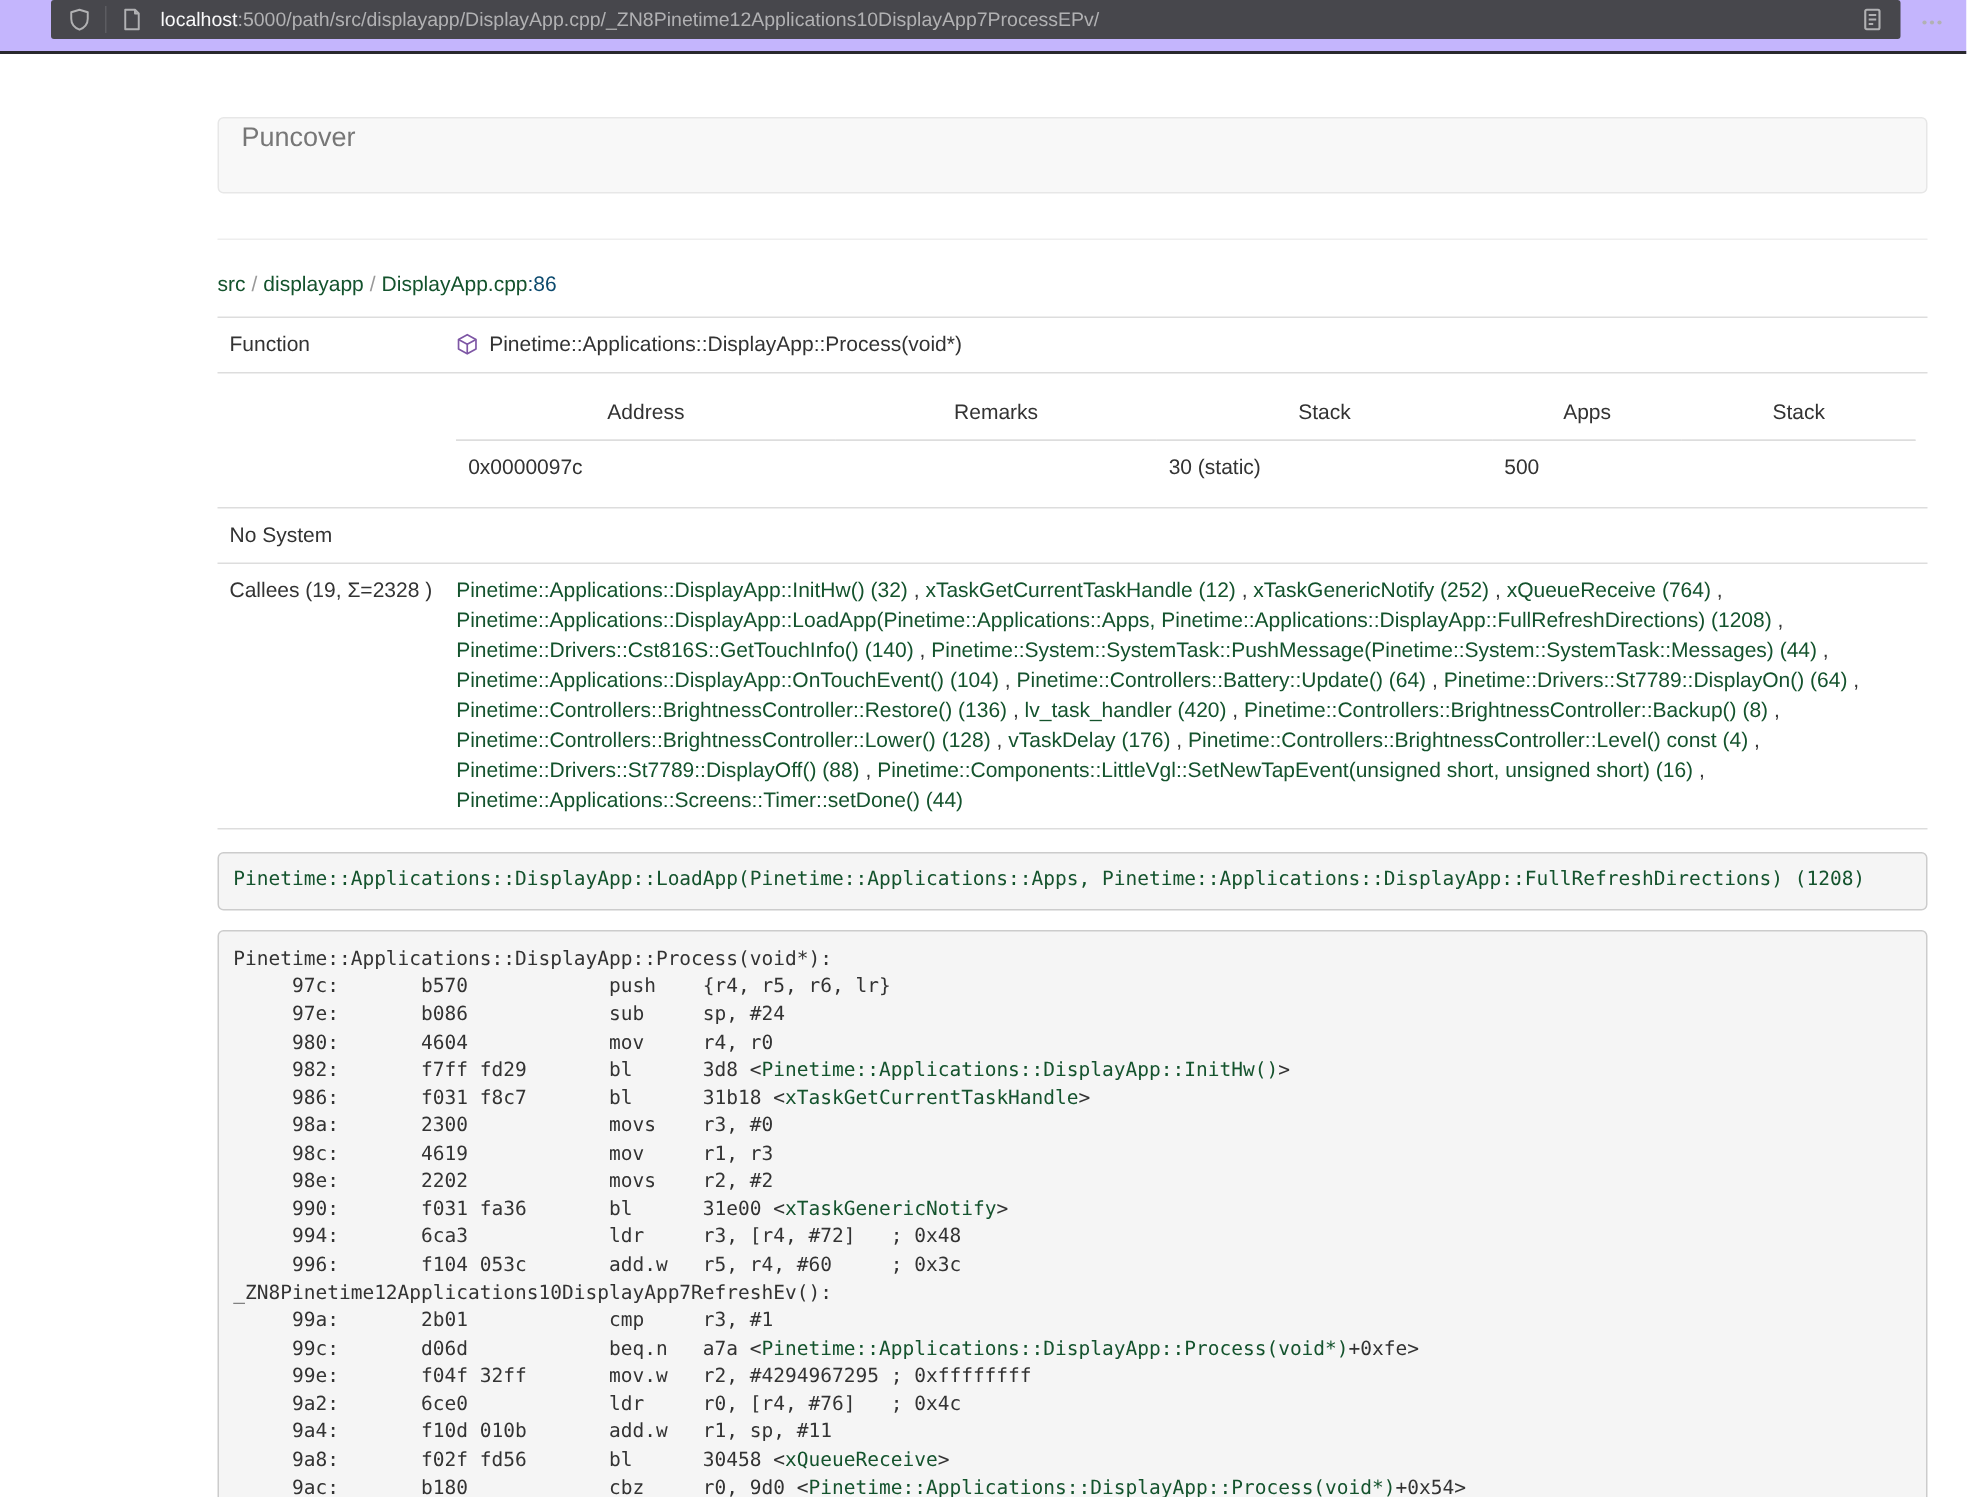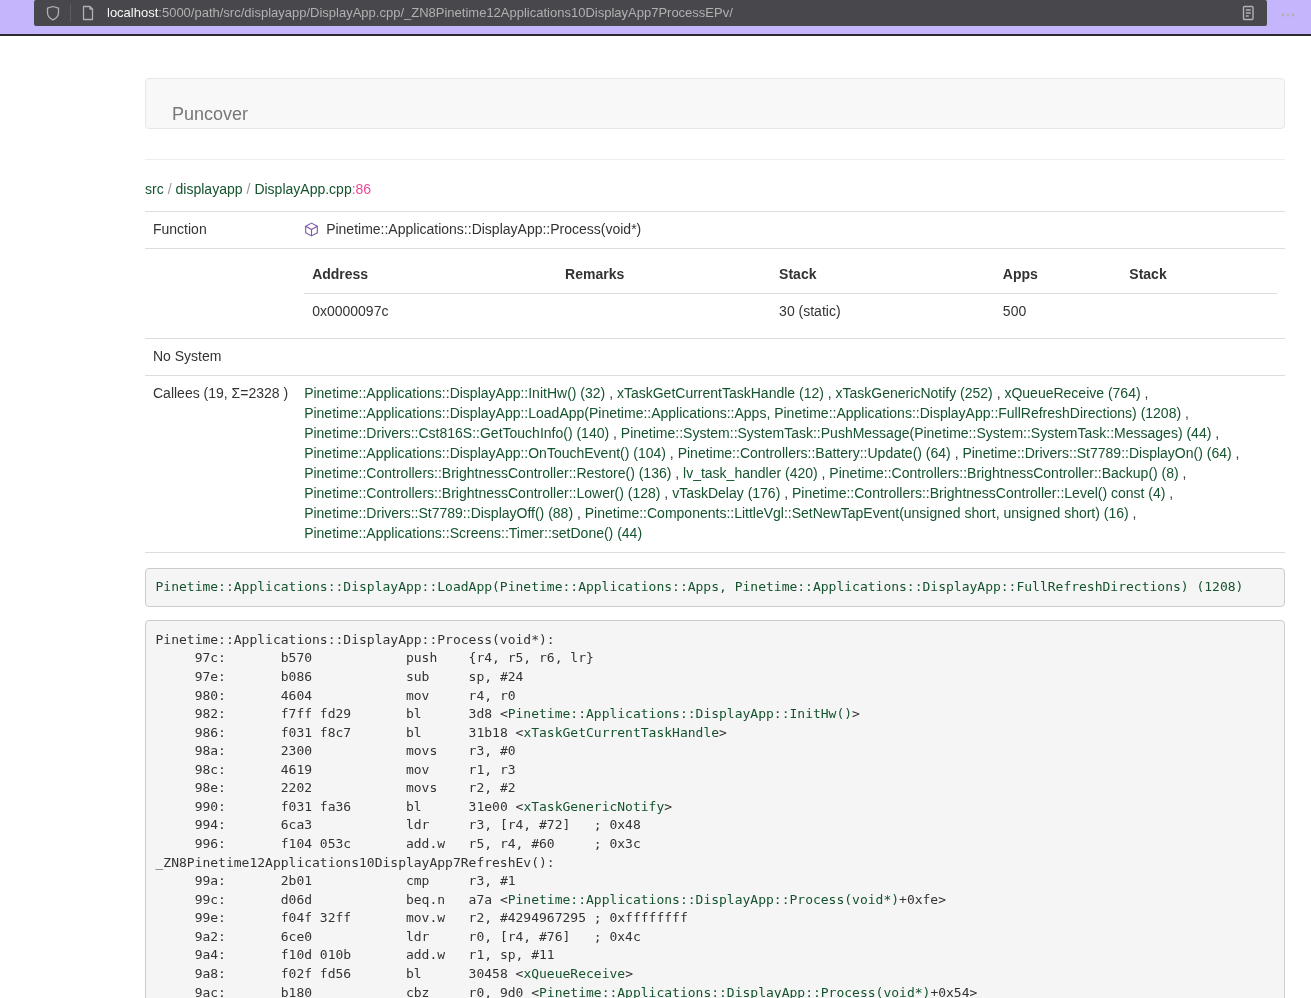--- a/index.html
+++ b/index.html
@@ -16,39 +16,39 @@
   .url-text{flex:1;white-space:nowrap;overflow:hidden;margin-left:6px}
   .url-host{color:#f9f9fa}
   .url-rest{color:#b1b1b3}
   .toolbar-btn{display:flex;align-items:center;justify-content:center;width:30px;height:30px;margin-left:6px;cursor:pointer}
 
   
   .page{padding-top:42px;background:#fff}
   .container{width:1140px;margin-left:145px}
 
   .navbar{height:51px;background:#f8f8f8;border:1px solid #e7e7e7;border-radius:4px;
-    display:flex;align-items:flex-end;padding:0 26px;margin-bottom:30px}
+    display:flex;align-items:flex-start;padding:0 15px;margin-bottom:30px}
   .brand{font-size:18px;color:#777;text-decoration:none;cursor:pointer}
 
   hr.divider{border:0;border-top:1px solid #eee;margin:0 0 20px}
 
   .breadcrumb{font-size:14px;margin-bottom:11px}
   .breadcrumb .sep{color:#999;padding:0 4px}
-  .breadcrumb .suffix{color:#ec4899}
+  .breadcrumb .suffix{color:#0c4a6e}
 
   a.lnk{color:#14532d;text-decoration:none;cursor:pointer}
 
   table.main{width:100%;border-collapse:collapse;font-size:14px;border-bottom:1px solid #ddd}
   table.main>tbody>tr>th,table.main>tbody>tr>td{
     border-top:1px solid #ddd;padding:8px;vertical-align:top;text-align:left}
   th.label-col{font-weight:normal;white-space:nowrap;color:#333}
   td.nested{padding:0}
 
   table.inner{width:100%;border-collapse:collapse;font-size:14px}
-  table.inner th{font-weight:bold;text-align:left;padding:8px;border-bottom:1px solid #ddd}
+  table.inner th{font-weight:normal;text-align:center;padding:8px;border-bottom:1px solid #ddd}
   table.inner td{padding:8px}
 
   .fn-cell{display:flex;align-items:center}
   .fn-cell .pkg{margin-right:7px;display:inline-flex;flex:0 0 auto}
 
   pre{font-family:"DejaVu Sans Mono",monospace;font-size:13px;line-height:1.42857;
     color:#333;background:#f5f5f5;border:1px solid #ccc;border-radius:4px;
     padding:9.5px;white-space:pre;tab-size:8;-moz-tab-size:8;overflow:hidden}
   pre.highlight-box{margin:15px 0 13px}
   pre.code-box{margin:0}

